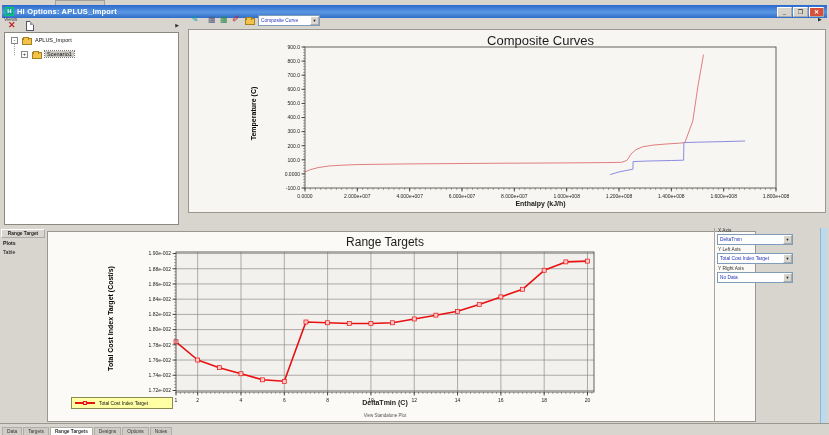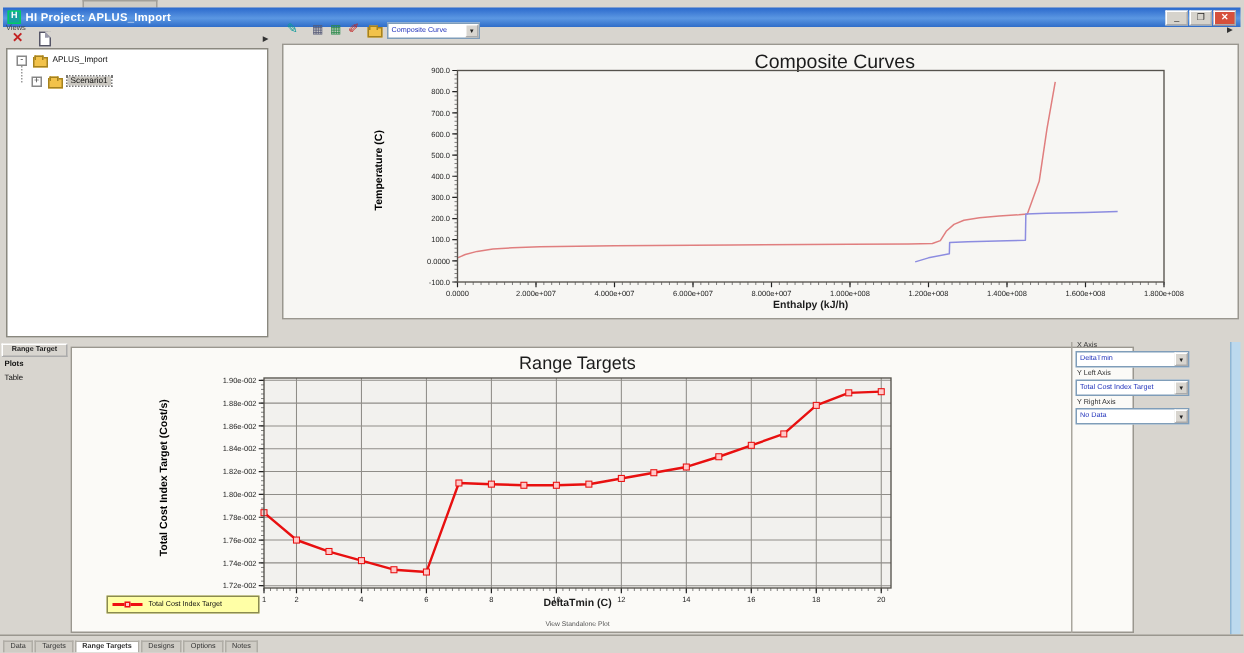--- a/index.html
+++ b/index.html
@@ -58,21 +58,21 @@
   .tab.active { background:#fff; font-weight:bold; }
   .footnote { text-align:center; font-size:4.5px; color:#555; }
 </style>
 </head>
 <body>
 
 <div class="abs backtab"></div>
 
 <div class="abs titlebar">
   <span class="appicon">H</span>
-  <span class="ttl">HI Project: APLUS_Import</span>
+  <span class="ttl">HI Options: APLUS_Import</span>
   <span class="winbtns">
     <span class="winbtn">_</span>
     <span class="winbtn">❐</span>
     <span class="winbtn close">✕</span>
   </span>
 </div>
 
 <div class="abs panel-left">
   <span class="abs views-label">Views</span>
   <span class="abs tool-x">✕</span>
@@ -95,21 +95,21 @@
 <span class="abs icon" style="left:220px; top:15px; color:#2a8a4a; font-size:8px;">▦</span>
 <span class="abs icon" style="left:232px; top:14px; color:#c22222;">✐</span>
 <span class="folder" style="left:245px; top:18px;"></span>
 <div class="abs dropdown" style="left:258px; top:15px; width:62px; height:11px;">
   <span class="val">Composite Curve</span>
   <span class="arrow">▼</span>
 </div>
 <span class="abs expander" style="left:818px; top:16px;">▶</span>
 
 <div class="abs chartpane1">
-  <div class="abs charttitle" style="left:132px; top:3px; width:471px; font-size:13px;">Composite Curves</div>
+  <div class="abs charttitle" style="left:116px; top:3px; width:471px; font-size:13px;">Composite Curves</div>
   <div class="abs rot" style="left:4px; top:80px; width:120px; text-align:center; font-weight:bold; font-size:7px;">Temperature (C)</div>
   <div class="abs axlabel" style="left:116px; top:170px; width:471px;">Enthalpy (kJ/h)</div>
   <svg id="chart1" width="636" height="182" class="abs" style="left:0; top:0;">
       <line x1="116" x2="116" y1="158" y2="160" stroke="#555" stroke-width="0.5"></line>
       <line x1="121.23333333333333" x2="121.23333333333333" y1="158" y2="160" stroke="#555" stroke-width="0.5"></line>
       <line x1="126.46666666666667" x2="126.46666666666667" y1="158" y2="160" stroke="#555" stroke-width="0.5"></line>
       <line x1="131.7" x2="131.7" y1="158" y2="160" stroke="#555" stroke-width="0.5"></line>
       <line x1="136.93333333333334" x2="136.93333333333334" y1="158" y2="160" stroke="#555" stroke-width="0.5"></line>
       <line x1="142.16666666666666" x2="142.16666666666666" y1="158" y2="160" stroke="#555" stroke-width="0.5"></line>
       <line x1="147.4" x2="147.4" y1="158" y2="160" stroke="#555" stroke-width="0.5"></line>

